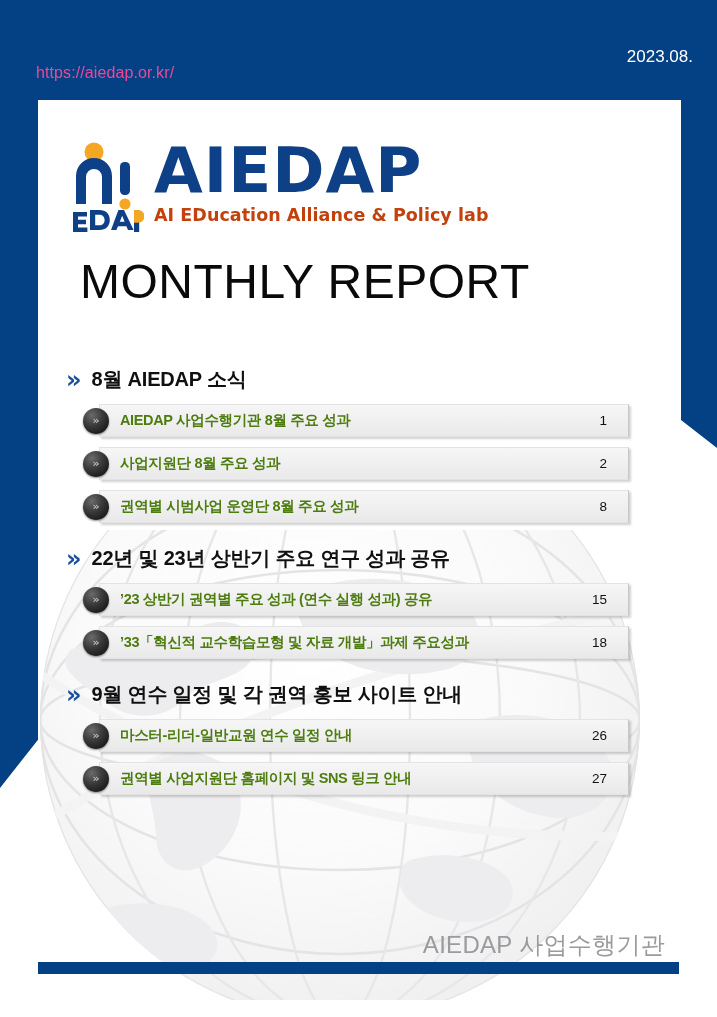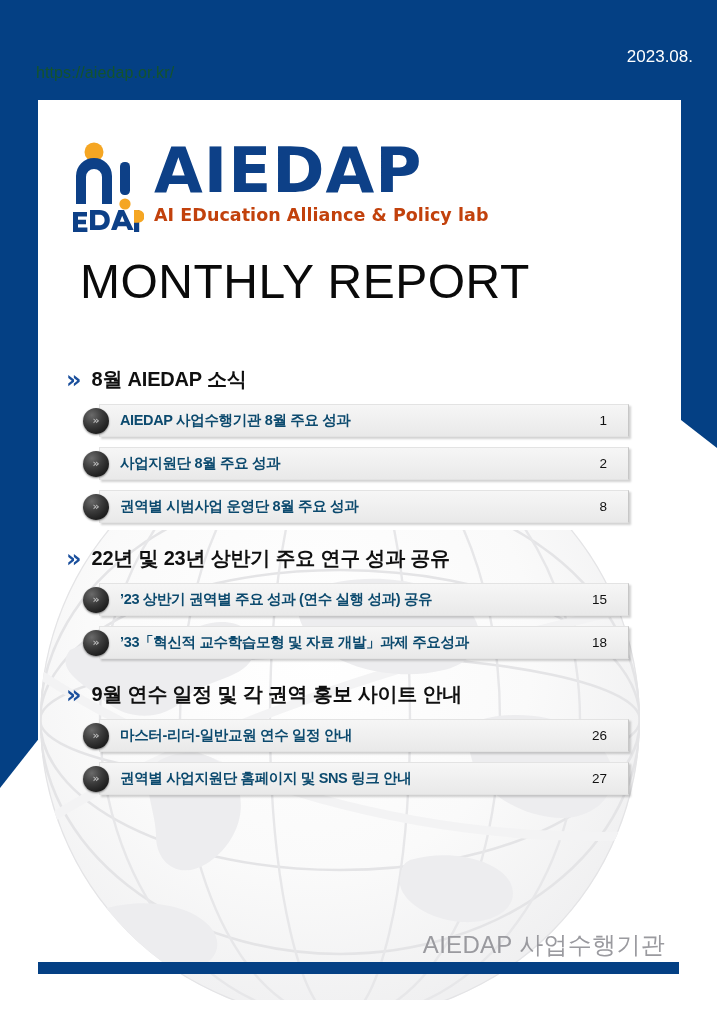--- a/index.html
+++ b/index.html
@@ -22,21 +22,21 @@
   
   .top-band {
     position: absolute;
     left: 0; top: 0;
     width: 717px; height: 100px;
     background: #044084;
   }
   .url-text {
     position: absolute;
     left: 36px; top: 64px;
-    color: #14532d;
+    color: #ec4899;
     font-size: 16px;
     letter-spacing: 0.1px;
     white-space: nowrap;
   }
   .date-text {
     position: absolute;
     right: 24px; top: 47px;
     color: #ffffff;
     font-size: 17px;
     font-weight: 400;
@@ -201,21 +201,21 @@
     margin-top: -1px;
   }
   .toc-label {
     position: absolute;
     left: 37px; top: 0;
     height: 33px;
     display: flex;
     align-items: center;
     font-size: 14.5px;
     font-weight: 700;
-    color: #0c4a6e;
+    color: #4d7c0f;
     letter-spacing: -0.35px;
     white-space: nowrap;
     z-index: 2;
   }
   .toc-page {
     position: absolute;
     right: 22px; top: 0;
     height: 33px;
     display: flex;
     align-items: center;

